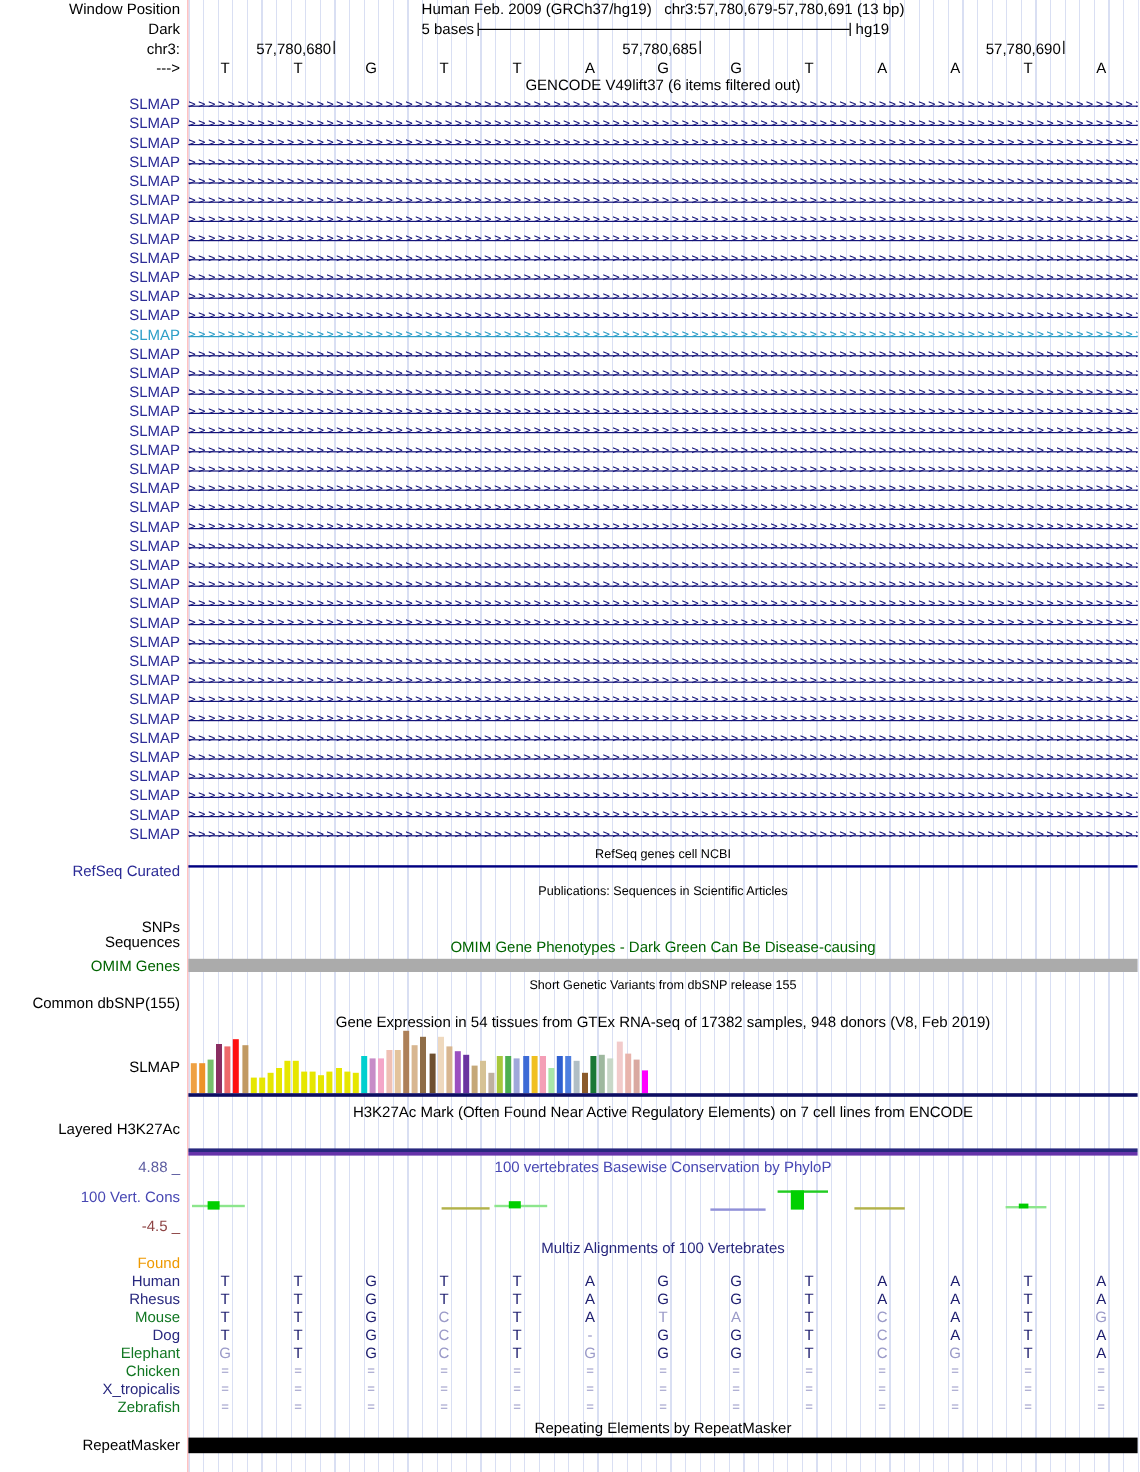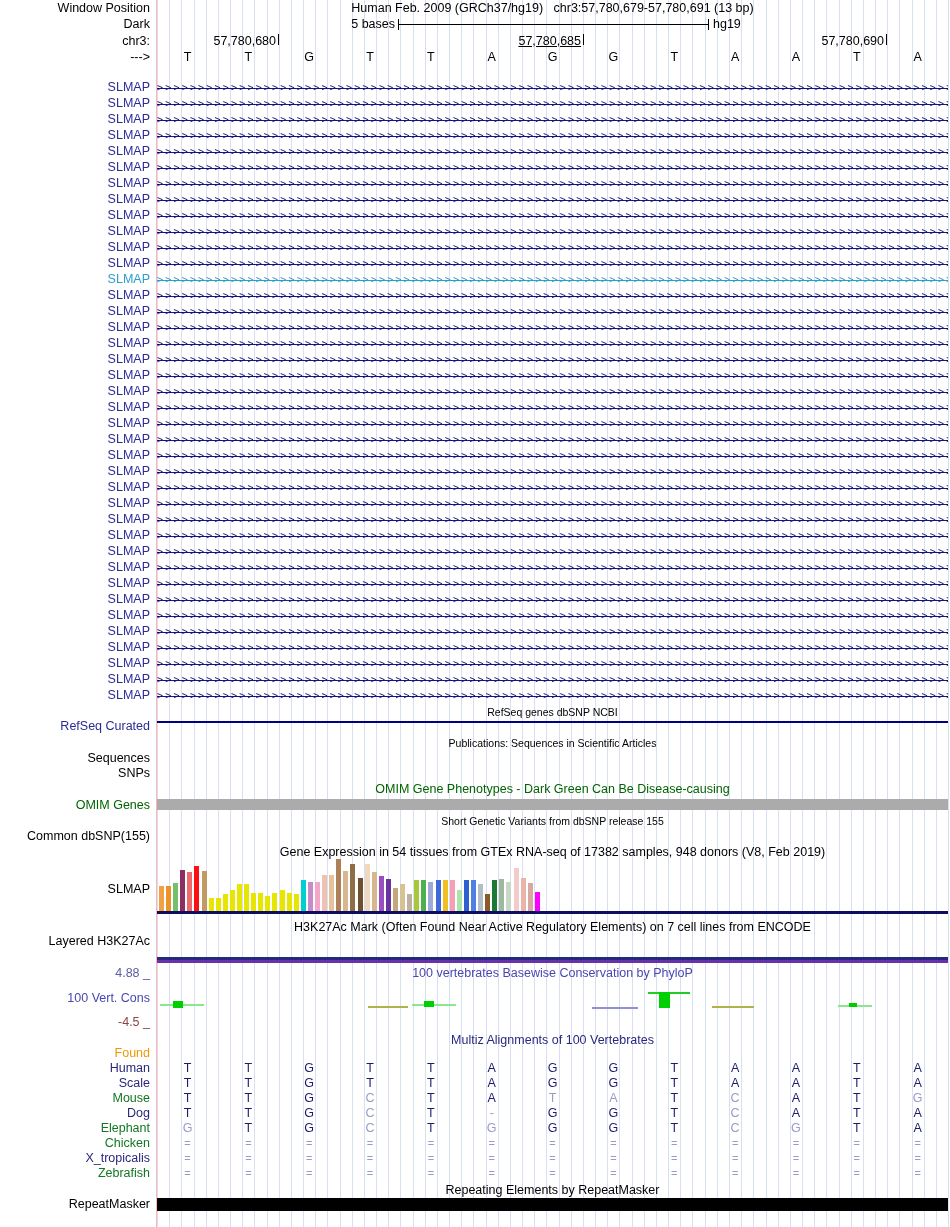--- a/index.html
+++ b/index.html
@@ -40,21 +40,21 @@
     <span>Human Feb. 2009 (GRCh37/hg19)</span>&nbsp;&nbsp;&nbsp;<span>chr3:57,780,679-57,780,691 (13 bp)</span>
   </div>
 
   <div style="position:absolute;left:157px;top:17px;width:238px;text-align:right;font-size:12.5px;line-height:14px">5 bases</div>
   <div class="ruler"></div>
   <div style="position:absolute;left:713px;top:17px;font-size:12.5px;line-height:14px">hg19</div>
 
   <div id="coord-row">
       <div class="coord-num" style="left: 166px; top: 34px;">57,780,680</div>
       <div class="coord-tick" style="left: 278px; top: 34px;"></div>
-      <div class="coord-num" style="left: 471px; top: 34px; text-decoration: underline;">57,780,685</div>
+      <div class="coord-num" style="left: 471px; top: 34px;">57,780,685</div>
       <div class="coord-tick" style="left: 583px; top: 34px;"></div>
       <div class="coord-num" style="left: 774px; top: 34px;">57,780,690</div>
       <div class="coord-tick" style="left: 886px; top: 34px;"></div>
     </div>
 
   <div id="base-row">
       <div class="base-letter" style="left: 157px; top: 50px;">T</div>
       <div class="base-letter" style="left: 217.846px; top: 50px;">T</div>
       <div class="base-letter" style="left: 278.692px; top: 50px;">G</div>
       <div class="base-letter" style="left: 339.538px; top: 50px;">T</div>
@@ -62,20 +62,21 @@
       <div class="base-letter" style="left: 461.231px; top: 50px;">A</div>
       <div class="base-letter" style="left: 522.077px; top: 50px;">G</div>
       <div class="base-letter" style="left: 582.923px; top: 50px;">G</div>
       <div class="base-letter" style="left: 643.769px; top: 50px;">T</div>
       <div class="base-letter" style="left: 704.615px; top: 50px;">A</div>
       <div class="base-letter" style="left: 765.462px; top: 50px;">A</div>
       <div class="base-letter" style="left: 826.308px; top: 50px;">T</div>
       <div class="base-letter" style="left: 887.154px; top: 50px;">A</div>
     </div>
 
+  <div class="title" style="top:64px">GENCODE V49lift37 (6 items filtered out)</div>
   <div id="gencode-rows">
       <div class="lbl" style="top: 80px; color: rgb(43, 43, 150);">SLMAP</div>
       <div class="arrows" style="top: 80px; color: rgb(20, 20, 122); background-image: linear-gradient(rgb(20, 20, 122), rgb(20, 20, 122)); background-size: 100% 1px; background-position: 0px 8px; background-repeat: no-repeat;">&gt;&gt;&gt;&gt;&gt;&gt;&gt;&gt;&gt;&gt;&gt;&gt;&gt;&gt;&gt;&gt;&gt;&gt;&gt;&gt;&gt;&gt;&gt;&gt;&gt;&gt;&gt;&gt;&gt;&gt;&gt;&gt;&gt;&gt;&gt;&gt;&gt;&gt;&gt;&gt;&gt;&gt;&gt;&gt;&gt;&gt;&gt;&gt;&gt;&gt;&gt;&gt;&gt;&gt;&gt;&gt;&gt;&gt;&gt;&gt;&gt;&gt;&gt;&gt;&gt;&gt;&gt;&gt;&gt;&gt;&gt;&gt;&gt;&gt;&gt;&gt;&gt;&gt;&gt;&gt;&gt;&gt;&gt;&gt;&gt;&gt;&gt;&gt;&gt;&gt;&gt;&gt;&gt;&gt;&gt;&gt;&gt;&gt;&gt;&gt;&gt;&gt;&gt;&gt;&gt;&gt;&gt;&gt;&gt;&gt;&gt;&gt;&gt;&gt;&gt;&gt;&gt;&gt;&gt;&gt;</div>
       <div class="lbl" style="top: 96px; color: rgb(43, 43, 150);">SLMAP</div>
       <div class="arrows" style="top: 96px; color: rgb(20, 20, 122); background-image: linear-gradient(rgb(20, 20, 122), rgb(20, 20, 122)); background-size: 100% 1px; background-position: 0px 8px; background-repeat: no-repeat;">&gt;&gt;&gt;&gt;&gt;&gt;&gt;&gt;&gt;&gt;&gt;&gt;&gt;&gt;&gt;&gt;&gt;&gt;&gt;&gt;&gt;&gt;&gt;&gt;&gt;&gt;&gt;&gt;&gt;&gt;&gt;&gt;&gt;&gt;&gt;&gt;&gt;&gt;&gt;&gt;&gt;&gt;&gt;&gt;&gt;&gt;&gt;&gt;&gt;&gt;&gt;&gt;&gt;&gt;&gt;&gt;&gt;&gt;&gt;&gt;&gt;&gt;&gt;&gt;&gt;&gt;&gt;&gt;&gt;&gt;&gt;&gt;&gt;&gt;&gt;&gt;&gt;&gt;&gt;&gt;&gt;&gt;&gt;&gt;&gt;&gt;&gt;&gt;&gt;&gt;&gt;&gt;&gt;&gt;&gt;&gt;&gt;&gt;&gt;&gt;&gt;&gt;&gt;&gt;&gt;&gt;&gt;&gt;&gt;&gt;&gt;&gt;&gt;&gt;&gt;&gt;&gt;&gt;&gt;&gt;</div>
       <div class="lbl" style="top: 112px; color: rgb(43, 43, 150);">SLMAP</div>
       <div class="arrows" style="top: 112px; color: rgb(20, 20, 122); background-image: linear-gradient(rgb(20, 20, 122), rgb(20, 20, 122)); background-size: 100% 1px; background-position: 0px 8px; background-repeat: no-repeat;">&gt;&gt;&gt;&gt;&gt;&gt;&gt;&gt;&gt;&gt;&gt;&gt;&gt;&gt;&gt;&gt;&gt;&gt;&gt;&gt;&gt;&gt;&gt;&gt;&gt;&gt;&gt;&gt;&gt;&gt;&gt;&gt;&gt;&gt;&gt;&gt;&gt;&gt;&gt;&gt;&gt;&gt;&gt;&gt;&gt;&gt;&gt;&gt;&gt;&gt;&gt;&gt;&gt;&gt;&gt;&gt;&gt;&gt;&gt;&gt;&gt;&gt;&gt;&gt;&gt;&gt;&gt;&gt;&gt;&gt;&gt;&gt;&gt;&gt;&gt;&gt;&gt;&gt;&gt;&gt;&gt;&gt;&gt;&gt;&gt;&gt;&gt;&gt;&gt;&gt;&gt;&gt;&gt;&gt;&gt;&gt;&gt;&gt;&gt;&gt;&gt;&gt;&gt;&gt;&gt;&gt;&gt;&gt;&gt;&gt;&gt;&gt;&gt;&gt;&gt;&gt;&gt;&gt;&gt;&gt;</div>
       <div class="lbl" style="top: 128px; color: rgb(43, 43, 150);">SLMAP</div>
       <div class="arrows" style="top: 128px; color: rgb(20, 20, 122); background-image: linear-gradient(rgb(20, 20, 122), rgb(20, 20, 122)); background-size: 100% 1px; background-position: 0px 8px; background-repeat: no-repeat;">&gt;&gt;&gt;&gt;&gt;&gt;&gt;&gt;&gt;&gt;&gt;&gt;&gt;&gt;&gt;&gt;&gt;&gt;&gt;&gt;&gt;&gt;&gt;&gt;&gt;&gt;&gt;&gt;&gt;&gt;&gt;&gt;&gt;&gt;&gt;&gt;&gt;&gt;&gt;&gt;&gt;&gt;&gt;&gt;&gt;&gt;&gt;&gt;&gt;&gt;&gt;&gt;&gt;&gt;&gt;&gt;&gt;&gt;&gt;&gt;&gt;&gt;&gt;&gt;&gt;&gt;&gt;&gt;&gt;&gt;&gt;&gt;&gt;&gt;&gt;&gt;&gt;&gt;&gt;&gt;&gt;&gt;&gt;&gt;&gt;&gt;&gt;&gt;&gt;&gt;&gt;&gt;&gt;&gt;&gt;&gt;&gt;&gt;&gt;&gt;&gt;&gt;&gt;&gt;&gt;&gt;&gt;&gt;&gt;&gt;&gt;&gt;&gt;&gt;&gt;&gt;&gt;&gt;&gt;&gt;</div>
       <div class="lbl" style="top: 144px; color: rgb(43, 43, 150);">SLMAP</div>
@@ -143,26 +144,26 @@
       <div class="lbl" style="top: 640px; color: rgb(43, 43, 150);">SLMAP</div>
       <div class="arrows" style="top: 640px; color: rgb(20, 20, 122); background-image: linear-gradient(rgb(20, 20, 122), rgb(20, 20, 122)); background-size: 100% 1px; background-position: 0px 8px; background-repeat: no-repeat;">&gt;&gt;&gt;&gt;&gt;&gt;&gt;&gt;&gt;&gt;&gt;&gt;&gt;&gt;&gt;&gt;&gt;&gt;&gt;&gt;&gt;&gt;&gt;&gt;&gt;&gt;&gt;&gt;&gt;&gt;&gt;&gt;&gt;&gt;&gt;&gt;&gt;&gt;&gt;&gt;&gt;&gt;&gt;&gt;&gt;&gt;&gt;&gt;&gt;&gt;&gt;&gt;&gt;&gt;&gt;&gt;&gt;&gt;&gt;&gt;&gt;&gt;&gt;&gt;&gt;&gt;&gt;&gt;&gt;&gt;&gt;&gt;&gt;&gt;&gt;&gt;&gt;&gt;&gt;&gt;&gt;&gt;&gt;&gt;&gt;&gt;&gt;&gt;&gt;&gt;&gt;&gt;&gt;&gt;&gt;&gt;&gt;&gt;&gt;&gt;&gt;&gt;&gt;&gt;&gt;&gt;&gt;&gt;&gt;&gt;&gt;&gt;&gt;&gt;&gt;&gt;&gt;&gt;&gt;&gt;</div>
       <div class="lbl" style="top: 656px; color: rgb(43, 43, 150);">SLMAP</div>
       <div class="arrows" style="top: 656px; color: rgb(20, 20, 122); background-image: linear-gradient(rgb(20, 20, 122), rgb(20, 20, 122)); background-size: 100% 1px; background-position: 0px 8px; background-repeat: no-repeat;">&gt;&gt;&gt;&gt;&gt;&gt;&gt;&gt;&gt;&gt;&gt;&gt;&gt;&gt;&gt;&gt;&gt;&gt;&gt;&gt;&gt;&gt;&gt;&gt;&gt;&gt;&gt;&gt;&gt;&gt;&gt;&gt;&gt;&gt;&gt;&gt;&gt;&gt;&gt;&gt;&gt;&gt;&gt;&gt;&gt;&gt;&gt;&gt;&gt;&gt;&gt;&gt;&gt;&gt;&gt;&gt;&gt;&gt;&gt;&gt;&gt;&gt;&gt;&gt;&gt;&gt;&gt;&gt;&gt;&gt;&gt;&gt;&gt;&gt;&gt;&gt;&gt;&gt;&gt;&gt;&gt;&gt;&gt;&gt;&gt;&gt;&gt;&gt;&gt;&gt;&gt;&gt;&gt;&gt;&gt;&gt;&gt;&gt;&gt;&gt;&gt;&gt;&gt;&gt;&gt;&gt;&gt;&gt;&gt;&gt;&gt;&gt;&gt;&gt;&gt;&gt;&gt;&gt;&gt;&gt;</div>
       <div class="lbl" style="top: 672px; color: rgb(43, 43, 150);">SLMAP</div>
       <div class="arrows" style="top: 672px; color: rgb(20, 20, 122); background-image: linear-gradient(rgb(20, 20, 122), rgb(20, 20, 122)); background-size: 100% 1px; background-position: 0px 8px; background-repeat: no-repeat;">&gt;&gt;&gt;&gt;&gt;&gt;&gt;&gt;&gt;&gt;&gt;&gt;&gt;&gt;&gt;&gt;&gt;&gt;&gt;&gt;&gt;&gt;&gt;&gt;&gt;&gt;&gt;&gt;&gt;&gt;&gt;&gt;&gt;&gt;&gt;&gt;&gt;&gt;&gt;&gt;&gt;&gt;&gt;&gt;&gt;&gt;&gt;&gt;&gt;&gt;&gt;&gt;&gt;&gt;&gt;&gt;&gt;&gt;&gt;&gt;&gt;&gt;&gt;&gt;&gt;&gt;&gt;&gt;&gt;&gt;&gt;&gt;&gt;&gt;&gt;&gt;&gt;&gt;&gt;&gt;&gt;&gt;&gt;&gt;&gt;&gt;&gt;&gt;&gt;&gt;&gt;&gt;&gt;&gt;&gt;&gt;&gt;&gt;&gt;&gt;&gt;&gt;&gt;&gt;&gt;&gt;&gt;&gt;&gt;&gt;&gt;&gt;&gt;&gt;&gt;&gt;&gt;&gt;&gt;&gt;</div>
       <div class="lbl" style="top: 688px; color: rgb(43, 43, 150);">SLMAP</div>
       <div class="arrows" style="top: 688px; color: rgb(20, 20, 122); background-image: linear-gradient(rgb(20, 20, 122), rgb(20, 20, 122)); background-size: 100% 1px; background-position: 0px 8px; background-repeat: no-repeat;">&gt;&gt;&gt;&gt;&gt;&gt;&gt;&gt;&gt;&gt;&gt;&gt;&gt;&gt;&gt;&gt;&gt;&gt;&gt;&gt;&gt;&gt;&gt;&gt;&gt;&gt;&gt;&gt;&gt;&gt;&gt;&gt;&gt;&gt;&gt;&gt;&gt;&gt;&gt;&gt;&gt;&gt;&gt;&gt;&gt;&gt;&gt;&gt;&gt;&gt;&gt;&gt;&gt;&gt;&gt;&gt;&gt;&gt;&gt;&gt;&gt;&gt;&gt;&gt;&gt;&gt;&gt;&gt;&gt;&gt;&gt;&gt;&gt;&gt;&gt;&gt;&gt;&gt;&gt;&gt;&gt;&gt;&gt;&gt;&gt;&gt;&gt;&gt;&gt;&gt;&gt;&gt;&gt;&gt;&gt;&gt;&gt;&gt;&gt;&gt;&gt;&gt;&gt;&gt;&gt;&gt;&gt;&gt;&gt;&gt;&gt;&gt;&gt;&gt;&gt;&gt;&gt;&gt;&gt;&gt;</div>
     </div>
 
-  <div class="title small" style="top:705px">RefSeq genes dbSNP NCBI</div>
+  <div class="title small" style="top:705px">RefSeq genes cell NCBI</div>
   <div class="hbar" style="top:721px;height:2px;background:#000080"></div>
   <div class="lbl" style="top:719px;color:#2B2B96">RefSeq Curated</div>
 
   <div class="title small" style="top:736px">Publications: Sequences in Scientific Articles</div>
-  <div class="lbl" style="top:751px">Sequences</div>
+  <div class="lbl" style="top:778px">Sequences</div>
   <div class="lbl" style="top:766px">SNPs</div>
 
   <div class="title" style="top:782px;color:#006400">OMIM Gene Phenotypes - Dark Green Can Be Disease-causing</div>
   <div class="hbar" style="top:799px;height:11px;background:#ABABAB"></div>
   <div class="lbl" style="top:798px;color:#006400">OMIM Genes</div>
 
   <div class="title small" style="top:814px">Short Genetic Variants from dbSNP release 155</div>
   <div class="lbl" style="top:829px">Common dbSNP(155)</div>
 
   <div class="title" style="top:845px">Gene Expression in 54 tissues from GTEx RNA-seq of 17382 samples, 948 donors (V8, Feb 2019)</div>
@@ -257,21 +258,21 @@
       <div class="aln-cell" style="left: 339.538px; top: 1061px; color: rgb(28, 28, 110);">T</div>
       <div class="aln-cell" style="left: 400.385px; top: 1061px; color: rgb(28, 28, 110);">T</div>
       <div class="aln-cell" style="left: 461.231px; top: 1061px; color: rgb(28, 28, 110);">A</div>
       <div class="aln-cell" style="left: 522.077px; top: 1061px; color: rgb(28, 28, 110);">G</div>
       <div class="aln-cell" style="left: 582.923px; top: 1061px; color: rgb(28, 28, 110);">G</div>
       <div class="aln-cell" style="left: 643.769px; top: 1061px; color: rgb(28, 28, 110);">T</div>
       <div class="aln-cell" style="left: 704.615px; top: 1061px; color: rgb(28, 28, 110);">A</div>
       <div class="aln-cell" style="left: 765.462px; top: 1061px; color: rgb(28, 28, 110);">A</div>
       <div class="aln-cell" style="left: 826.308px; top: 1061px; color: rgb(28, 28, 110);">T</div>
       <div class="aln-cell" style="left: 887.154px; top: 1061px; color: rgb(28, 28, 110);">A</div>
-      <div class="lbl" style="top: 1076px; color: rgb(40, 40, 126);">Scale</div>
+      <div class="lbl" style="top: 1076px; color: rgb(40, 40, 126);">Rhesus</div>
       <div class="aln-cell" style="left: 157px; top: 1076px; color: rgb(28, 28, 110);">T</div>
       <div class="aln-cell" style="left: 217.846px; top: 1076px; color: rgb(28, 28, 110);">T</div>
       <div class="aln-cell" style="left: 278.692px; top: 1076px; color: rgb(28, 28, 110);">G</div>
       <div class="aln-cell" style="left: 339.538px; top: 1076px; color: rgb(28, 28, 110);">T</div>
       <div class="aln-cell" style="left: 400.385px; top: 1076px; color: rgb(28, 28, 110);">T</div>
       <div class="aln-cell" style="left: 461.231px; top: 1076px; color: rgb(28, 28, 110);">A</div>
       <div class="aln-cell" style="left: 522.077px; top: 1076px; color: rgb(28, 28, 110);">G</div>
       <div class="aln-cell" style="left: 582.923px; top: 1076px; color: rgb(28, 28, 110);">G</div>
       <div class="aln-cell" style="left: 643.769px; top: 1076px; color: rgb(28, 28, 110);">T</div>
       <div class="aln-cell" style="left: 704.615px; top: 1076px; color: rgb(28, 28, 110);">A</div>

